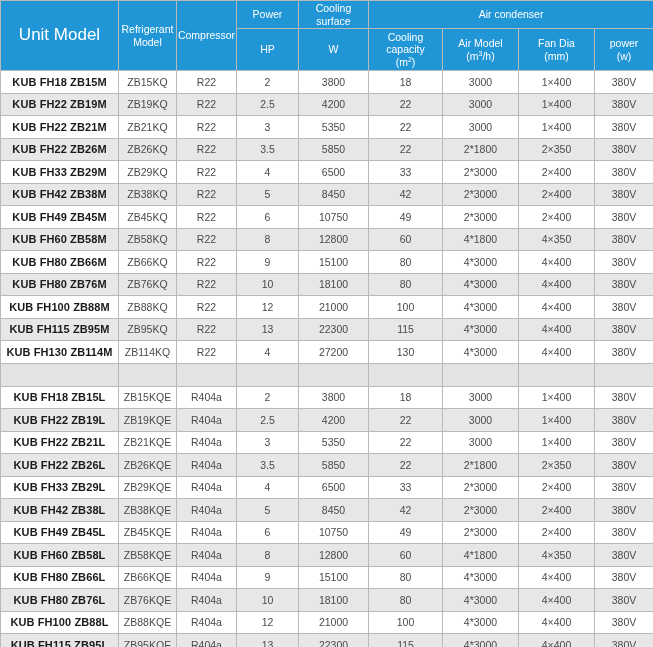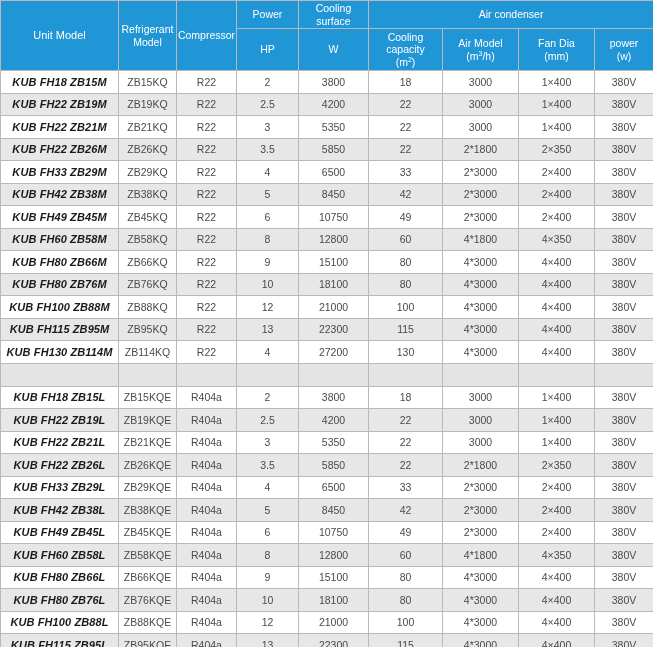--- a/index.html
+++ b/index.html
@@ -31,37 +31,36 @@
     color: #ffffff;
     font-weight: normal;
     font-size: 10.5px;
     line-height: 1.18;
     border-color: #5fb6e3;
     padding: 2px 1px;
   }
   thead th.th-tall { height: 70px; }
   thead th.th-grp  { height: 28px; }
   thead th.th-sub  { height: 42px; }
-  thead .unit-hd { font-size: 11px; }
+  thead .unit-hd { font-size: 17px; }
   sup { font-size: 7px; vertical-align: super; line-height: 0; }
   
   tbody td {
     height: 22.5px;
     font-size: 10.5px;
     color: #4a4a4a;
     background: #ffffff;
     border-color: #c2c2c2;
   }
   tbody tr.alt td { background: #e7e7e7; }
   tbody td.model {
     font-weight: bold;
     color: #1a1a1a;
     font-size: 11px;
     letter-spacing: 0.1px;
-    font-style: italic;
   }
   tbody tr.spacer td {
     height: 23px;
     background: #e4e4e4;
   }
 </style>
 </head>
 <body>
 
 <table id="spec-table">

